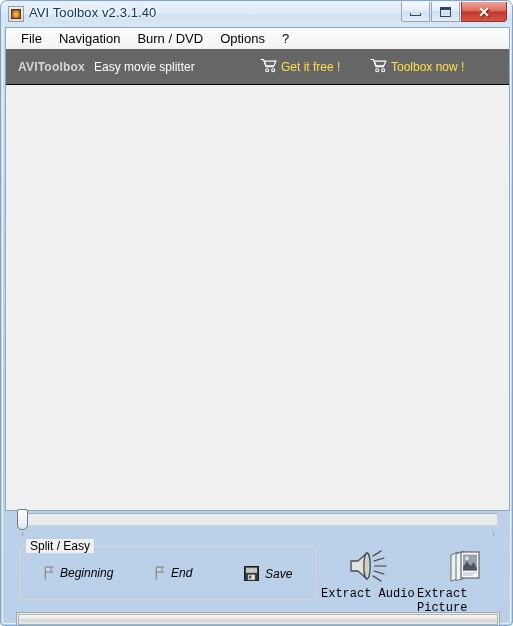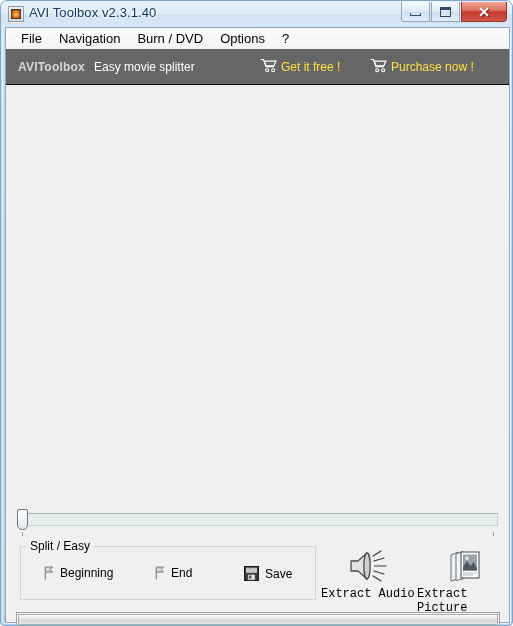--- a/index.html
+++ b/index.html
@@ -115,21 +115,21 @@
     font-weight: bold;
     line-height: 1;
     text-shadow: 1px 1px 1px rgba(90,20,10,0.9);
     font-family: "Liberation Sans", sans-serif;
   }
 
   
   #client {
     position: absolute;
     left: 4px; top: 26px;
-    width: 505px; height: 596px;
+    width: 505px; height: 484px;
     background: #f0f0f0;
     border: 1px solid #8aa7c4;
     box-sizing: border-box;
   }
 
   
   #menubar {
     position: absolute;
     left: 0; top: 0;
     width: 503px; height: 21px;
@@ -258,20 +258,21 @@
   }
   .trim-btn {
     position: absolute;
     top: 538px;
     display: flex;
     align-items: center;
     font-size: 12px;
     color: #000000;
     white-space: nowrap;
     cursor: pointer;
+    font-style: italic;
   }
   #btn-beginning { left: 37px; }
   #btn-end { left: 148px; }
   #btn-save { left: 238px; }
   .flag-icon {
     position: relative;
     width: 11px; height: 14px;
     margin-right: 6px;
     flex: none;
   }
@@ -364,21 +365,21 @@
         <circle cx="13.2" cy="12.2" r="1.5" fill="none" stroke="#ffffff" stroke-width="1.1"></circle>
       </svg>
       <div class="cart-link" id="link-free">Get it free !</div>
 
       <svg class="cart-icon" id="cart-icon-buy" viewBox="0 0 17 15">
         <path d="M0.5 1.5 h3 l2.6 7.2 h8" fill="none" stroke="#ffffff" stroke-width="1.2"></path>
         <path d="M4.3 3.2 h11.6 l-2.2 4.6 h-7.8 z" fill="none" stroke="#ffffff" stroke-width="1.2"></path>
         <circle cx="7.2" cy="12.2" r="1.5" fill="none" stroke="#ffffff" stroke-width="1.1"></circle>
         <circle cx="13.2" cy="12.2" r="1.5" fill="none" stroke="#ffffff" stroke-width="1.1"></circle>
       </svg>
-      <div class="cart-link" id="link-buy">Purchase now !</div>
+      <div class="cart-link" id="link-buy">Toolbox now !</div>
     </div>
 
     <div id="vendor-icon">
       <svg viewBox="0 0 16 16" width="16" height="16">
         <rect x="0" y="0" width="16" height="16" fill="#1414c8"></rect>
         <path d="M3 2 L3 13 L5.4 13 L5.4 9 L10 14 L13 14 L7 7.5 L12.6 2 L9.4 2 L5.4 6.3 L5.4 2 Z" fill="#ffffff"></path>
         <circle cx="10.5" cy="11" r="2.6" fill="#1414c8"></circle>
         <circle cx="10.5" cy="11" r="2.0" fill="none" stroke="#ffffff" stroke-width="0.9"></circle>
       </svg>
     </div>

